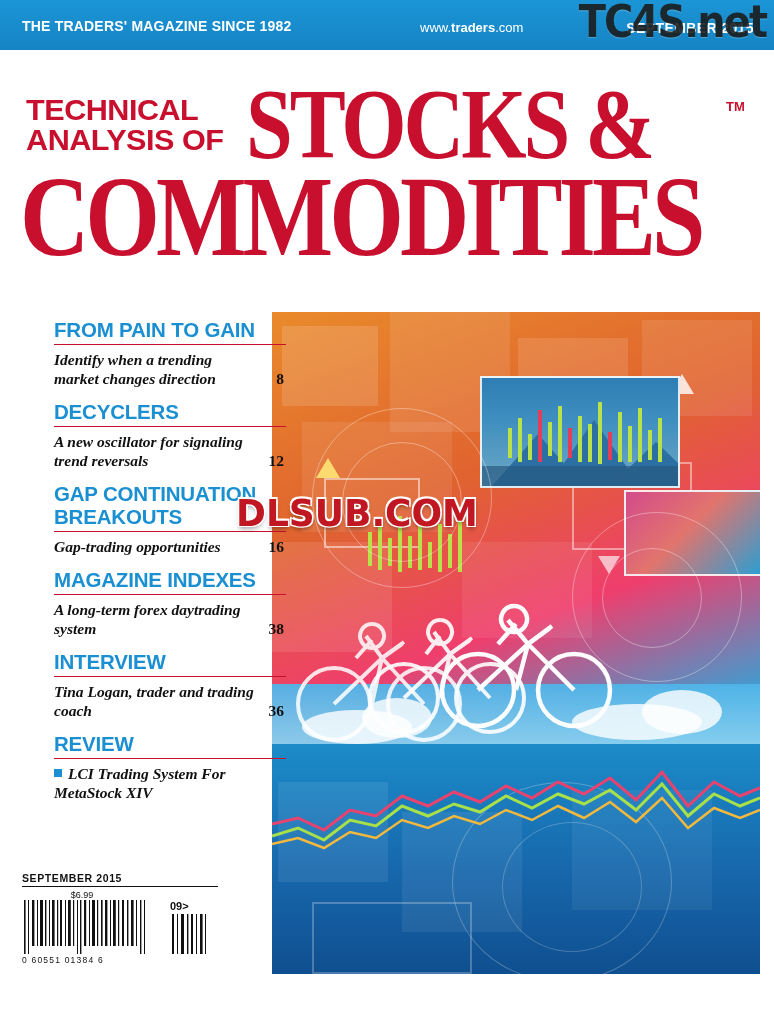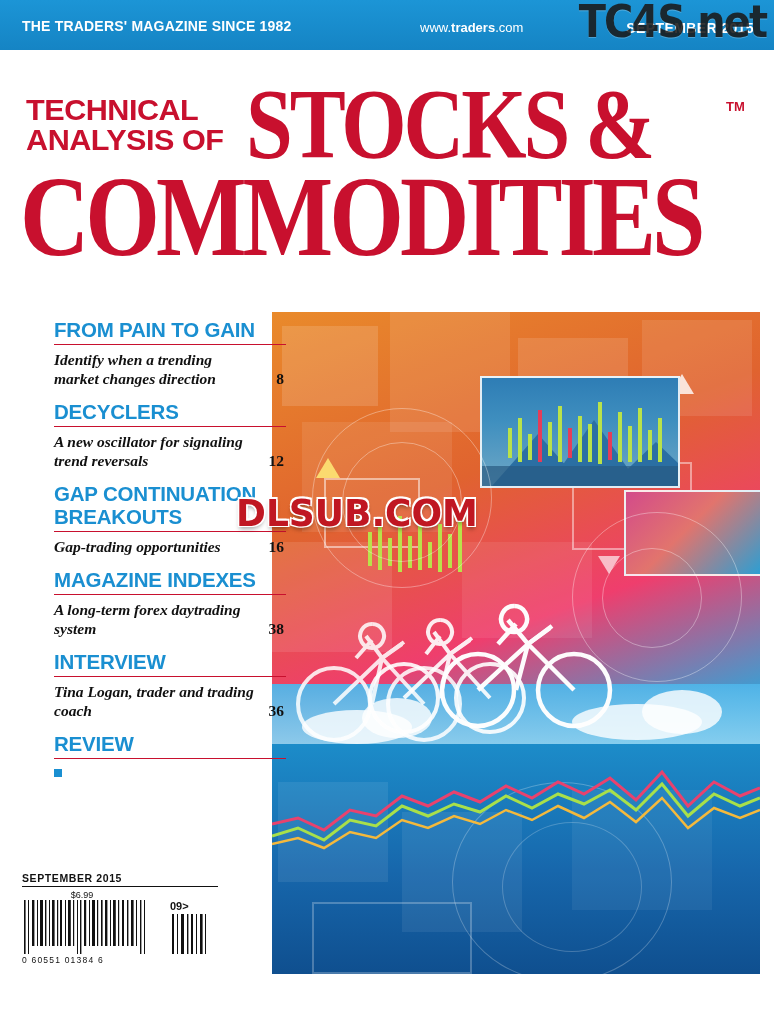--- a/index.html
+++ b/index.html
@@ -460,21 +460,21 @@
       <div class="toc-desc inline-page">
         <span>Tina Logan, trader and trading coach</span>
         <span class="toc-page">36</span>
       </div>
     </div>
 
     <div class="toc-item">
       <div class="toc-head">REVIEW</div>
       <div class="toc-rule"></div>
       <div class="toc-desc">
-        <span class="bullet"></span>
+        <span class="bullet"></span><span>LCI Trading System For MetaStock XIV</span>
       </div>
     </div>
   </div>
 
   <div class="barcode-area">
     <div class="bc-date">SEPTEMBER 2015</div>
     <div class="bc-line"></div>
     <div class="bc-price">$6.99</div>
     <div class="bc-box">
       <svg class="bars" viewBox="0 0 130 54" preserveAspectRatio="none">

